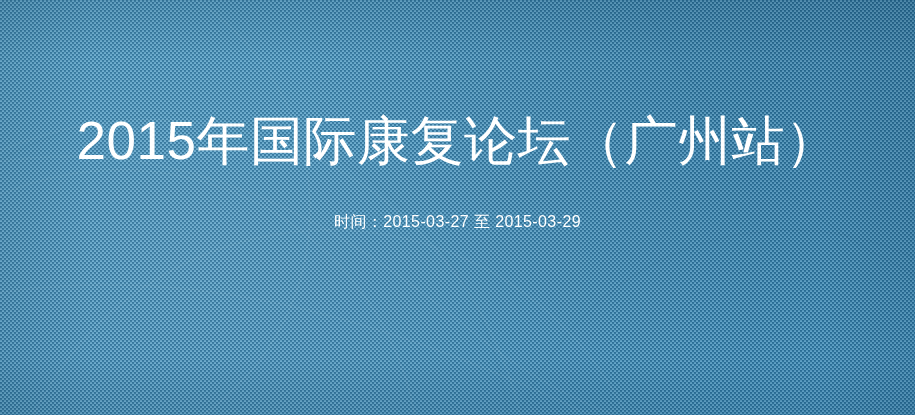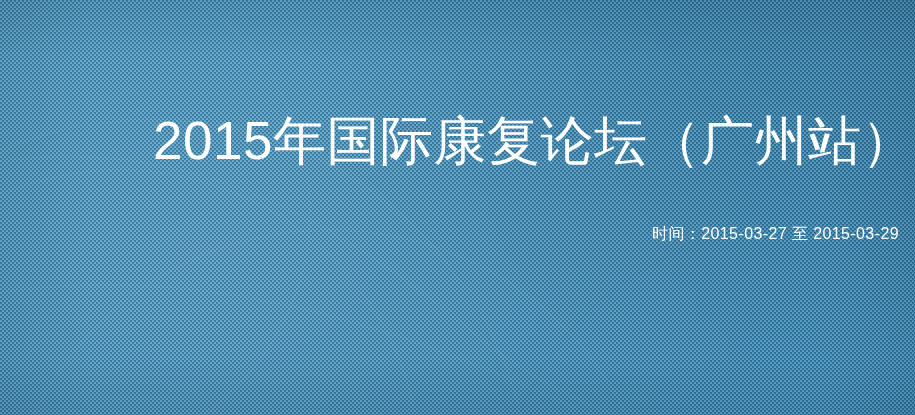--- a/index.html
+++ b/index.html
@@ -70,21 +70,21 @@
   }
 
   
   .content {
     position: absolute;
     top: 0; left: 0;
     width: 100%;
     height: 100%;
     display: flex;
     flex-direction: column;
-    align-items: flex-end;
+    align-items: center;
     justify-content: flex-start;
   }
 
   .event-title {
     margin: 0;
     padding: 0;
     margin-top: 111px;
     font-size: 53px;
     font-weight: 400;
     line-height: 1.15;
@@ -94,21 +94,21 @@
     white-space: nowrap;
   }
 
   .meta-block {
     margin-top: 30px;
     text-align: center;
   }
 
   .meta-line {
     margin: 0;
-    padding: 16px;
+    padding: 4px;
     font-size: 16px;
     font-weight: 400;
     line-height: 1.95;
     letter-spacing: 0.4px;
     color: #ffffff;
     white-space: nowrap;
   }
 </style>
 </head>
 <body>

